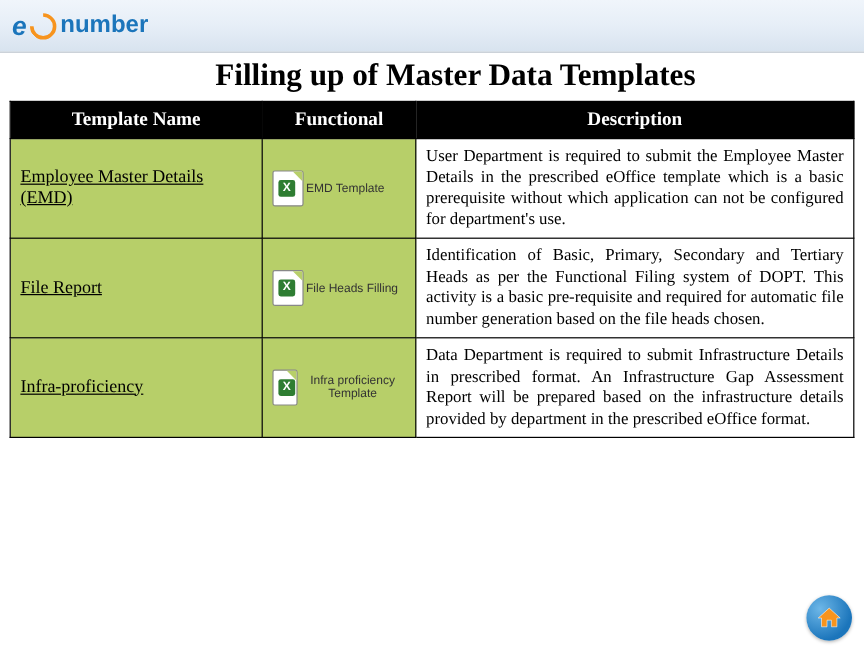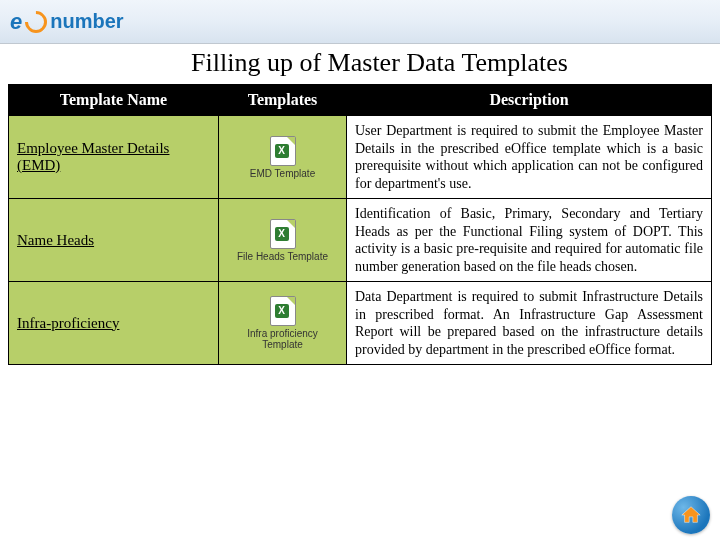--- a/index.html
+++ b/index.html
@@ -41,21 +41,21 @@
     margin: 0 1px;
   }
   .logo-text {
     color: #1b75bb;
     font-size: 20px;
     font-weight: bold;
   }
   .title {
     text-align: center;
     font-size: 26px;
-    font-weight: normal;
+    font-weight: bold;
     color: #000;
     margin: 4px 0 6px 0;
     padding-left: 39px;
   }
   .tbl {
     width: 704px;
     margin: 0 auto;
     border-collapse: collapse;
   }
   .tbl th {
@@ -70,21 +70,21 @@
     border: 1px solid #000;
     vertical-align: middle;
     padding: 6px 8px;
     margin-left: 40px;
   }
   .col-name { width: 210px; background: #b7cf69; font-size: 15px; text-decoration: underline; }
   .col-att  { width: 128px; background: #b7cf69; text-align: center; }
   .col-desc { background: #fff; font-size: 14px; text-align: justify; line-height: 1.25; }
   .att-wrap {
     display: flex;
-    flex-direction: column;
+    flex-direction: row;
     align-items: center;
     gap: 2px;
   }
   .xls-icon {
     width: 26px; height: 30px;
     position: relative;
     background: #fff;
     border: 1px solid #888;
     border-radius: 2px;
   }
@@ -141,41 +141,41 @@
     <span class="logo-text">number</span>
   </div>
 </div>
 
 <h1 class="title">Filling up of Master Data Templates</h1>
 
 <table class="tbl">
   <thead>
     <tr>
       <th>Template Name</th>
-      <th>Templates</th>
+      <th>Functional</th>
       <th>Description</th>
     </tr>
   </thead>
   <tbody>
     <tr>
       <td class="col-name">Employee Master Details (EMD)</td>
       <td class="col-att">
         <div class="att-wrap">
           <span class="xls-icon"></span>
           <span class="att-label">EMD Template</span>
         </div>
       </td>
       <td class="col-desc">User Department is required to submit the Employee Master Details in the prescribed eOffice template which is a basic prerequisite without which application can not be configured for department's use.</td>
     </tr>
     <tr>
-      <td class="col-name">Name Heads</td>
+      <td class="col-name">File Report</td>
       <td class="col-att">
         <div class="att-wrap">
           <span class="xls-icon"></span>
-          <span class="att-label">File Heads Template</span>
+          <span class="att-label">File Heads Filling</span>
         </div>
       </td>
       <td class="col-desc">Identification of Basic, Primary, Secondary and Tertiary Heads as per the Functional Filing system of DOPT. This activity is a basic pre-requisite and required for automatic file number generation based on the file heads chosen.</td>
     </tr>
     <tr>
       <td class="col-name">Infra-proficiency</td>
       <td class="col-att">
         <div class="att-wrap">
           <span class="xls-icon"></span>
           <span class="att-label">Infra proficiency Template</span>

